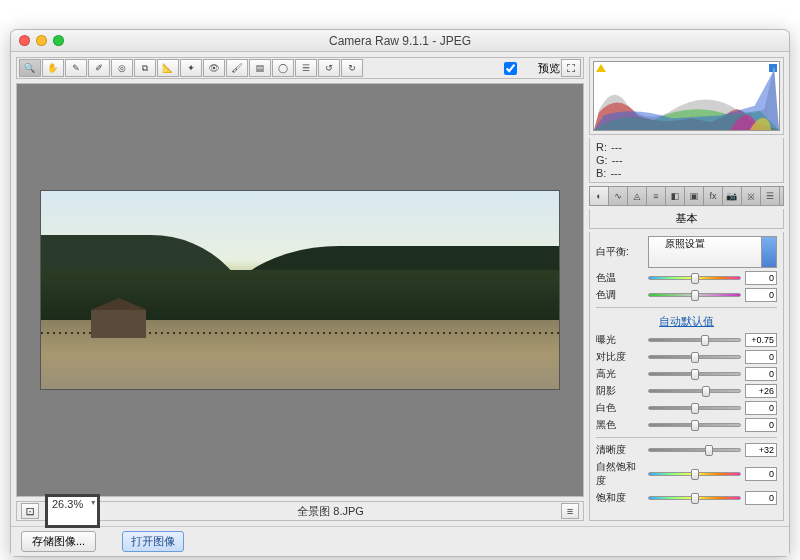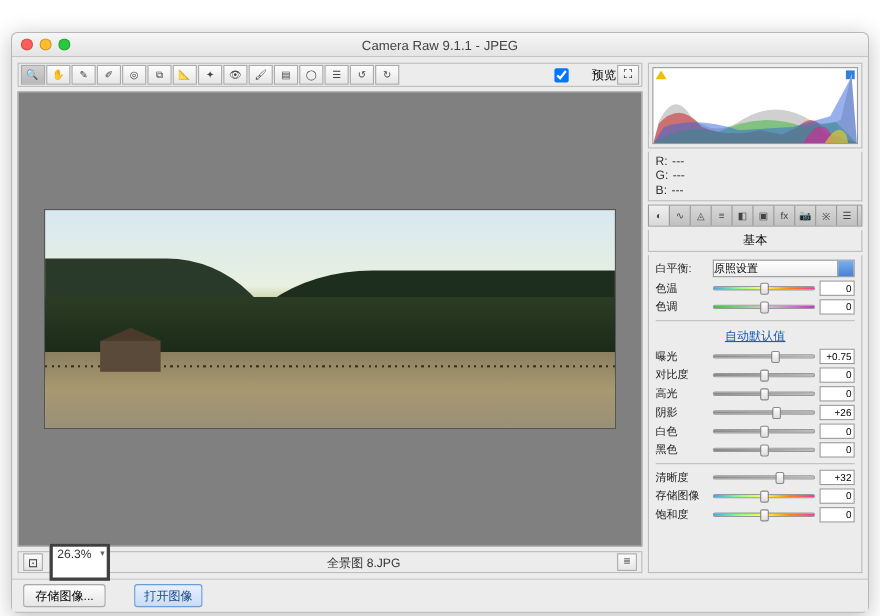--- a/index.html
+++ b/index.html
@@ -56,21 +56,21 @@
 
 .tabs { height:20px; background:linear-gradient(#d8d8d8,#c0c0c0); border:1px solid #999; display:flex; }
 .tab { width:19px; height:18px; border-right:1px solid #999; display:flex; align-items:center; justify-content:center; cursor:pointer; font-size:9px; color:#444; }
 .tab.active { background:linear-gradient(#f0f0f0,#d8d8d8); }
 
 .panel-title { text-align:center; padding:2px 0; background:#ececec; border:1px solid #bdbdbd; border-top:0; font-size:11px; }
 .panel { flex:1; background:#ececec; border:1px solid #bdbdbd; border-top:0; padding:4px 6px; overflow:auto; display:flex; flex-direction:column; gap:3px; }
 
 .row { display:flex; align-items:center; gap:4px; }
 .row-label { width:48px; font-size:10px; color:#222; }
-.wb-select { flex:1; height:16px; border:1px solid #999; background:linear-gradient(#fff,#eee); font-size:10px; padding:0 0; position:relative; }
+.wb-select { flex:1; height:32px; border:1px solid #999; background:linear-gradient(#fff,#eee); font-size:10px; padding:0 16px; position:relative; }
 .wb-select::after { content:""; position:absolute; right:0; top:0; bottom:0; width:14px; background:linear-gradient(#7ab0f0,#4a80d0); border-left:1px solid #999; }
 .slider-row { display:flex; align-items:center; gap:4px; }
 .slider-row .row-label { width:48px; }
 .slider { flex:1; height:4px; background:linear-gradient(90deg,#888,#bbb); border:1px solid #999; border-radius:2px; position:relative; cursor:pointer; }
 .slider.rainbow { background:linear-gradient(90deg,#3af,#8f8,#ff4,#f80,#f3a); }
 .slider.greenmag { background:linear-gradient(90deg,#3c3,#ccc,#c3c); }
 .thumb { position:absolute; top:-4px; width:8px; height:11px; background:linear-gradient(#fff,#ddd); border:1px solid #888; border-radius:2px; transform:translateX(-4px); }
 .val-box { width:32px; height:14px; border:1px solid #999; background:#fff; font-size:9px; text-align:right; padding:0 2px; line-height:13px; }
 .sep { height:1px; background:#c0c0c0; margin:2px 0; }
 .auto-row { display:flex; justify-content:center; font-size:10px; color:#1a5fb4; text-decoration:underline; cursor:pointer; padding:1px 0; }
@@ -250,21 +250,21 @@
 
         <div class="sep"></div>
         <div class="slider-row">
             <span class="row-label">清晰度</span>
             <div class="slider">
               <div class="thumb" style="left:66%"></div>
             </div>
             <div class="val-box">+32</div>
           </div>
         <div class="slider-row">
-            <span class="row-label">存储图像</span>
+            <span class="row-label">自然饱和度</span>
             <div class="slider rainbow">
               <div class="thumb" style="left:50%"></div>
             </div>
             <div class="val-box">0</div>
           </div>
         <div class="slider-row">
             <span class="row-label">饱和度</span>
             <div class="slider rainbow">
               <div class="thumb" style="left:50%"></div>
             </div>

